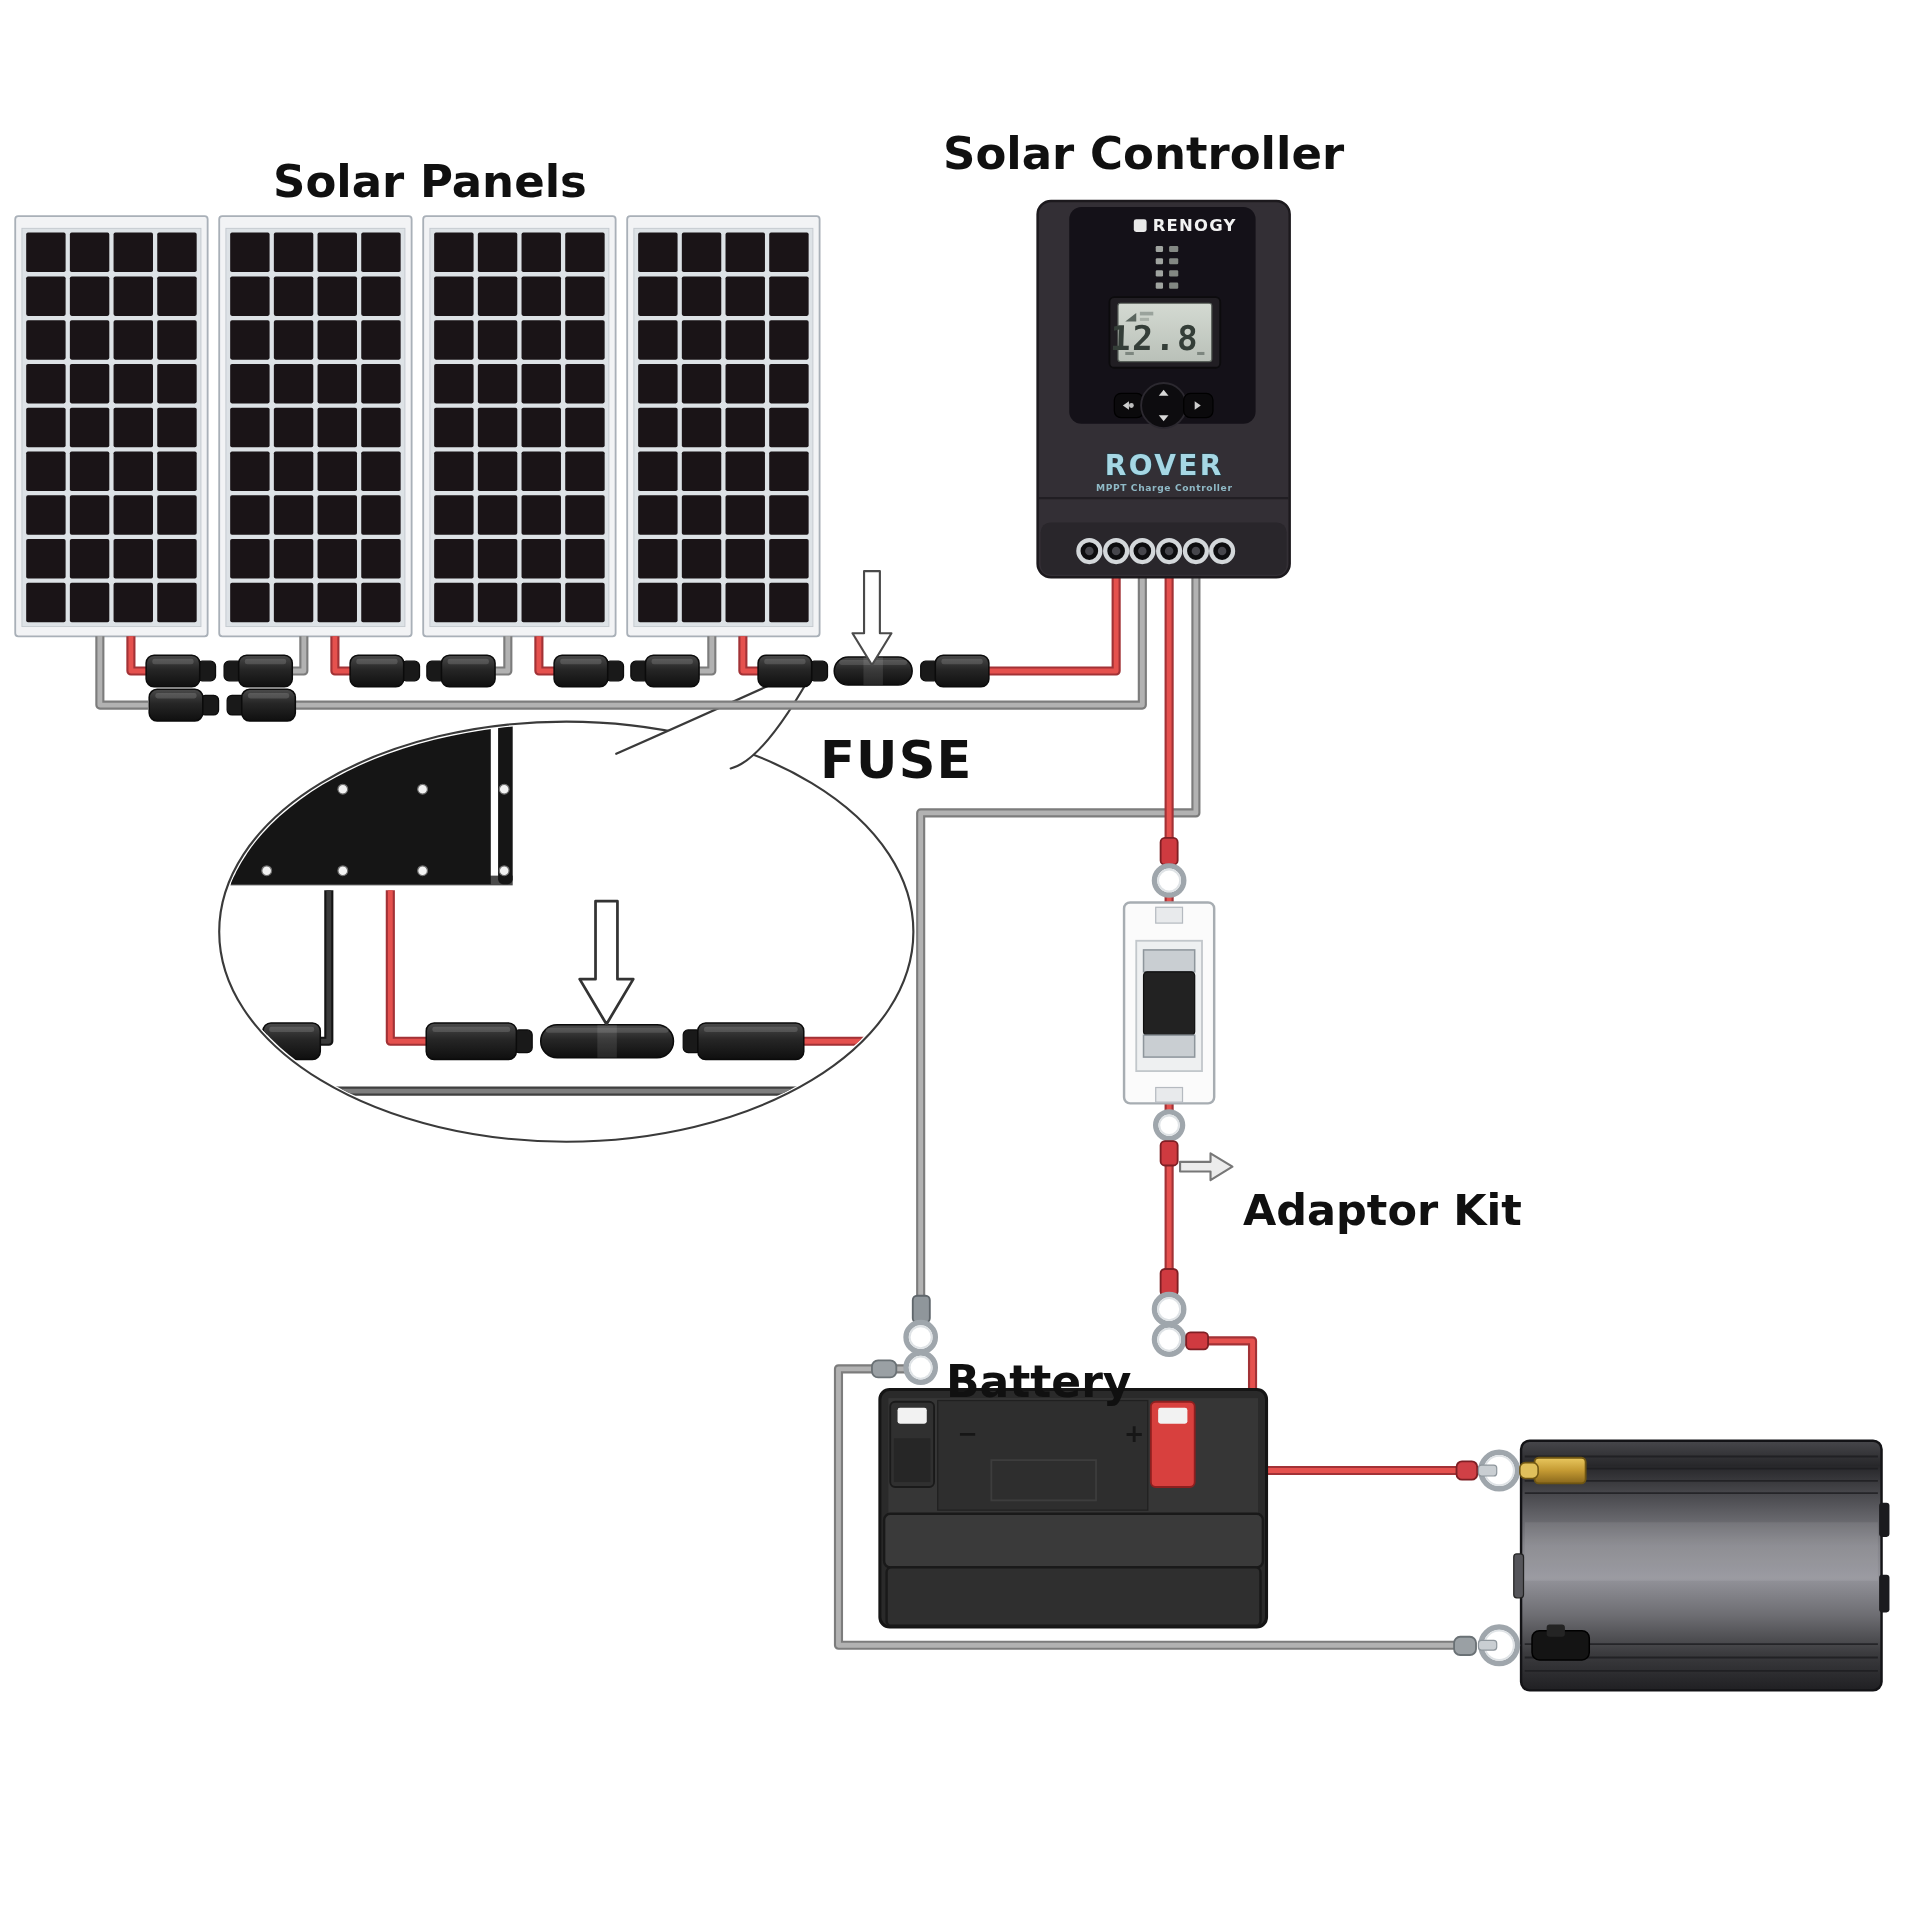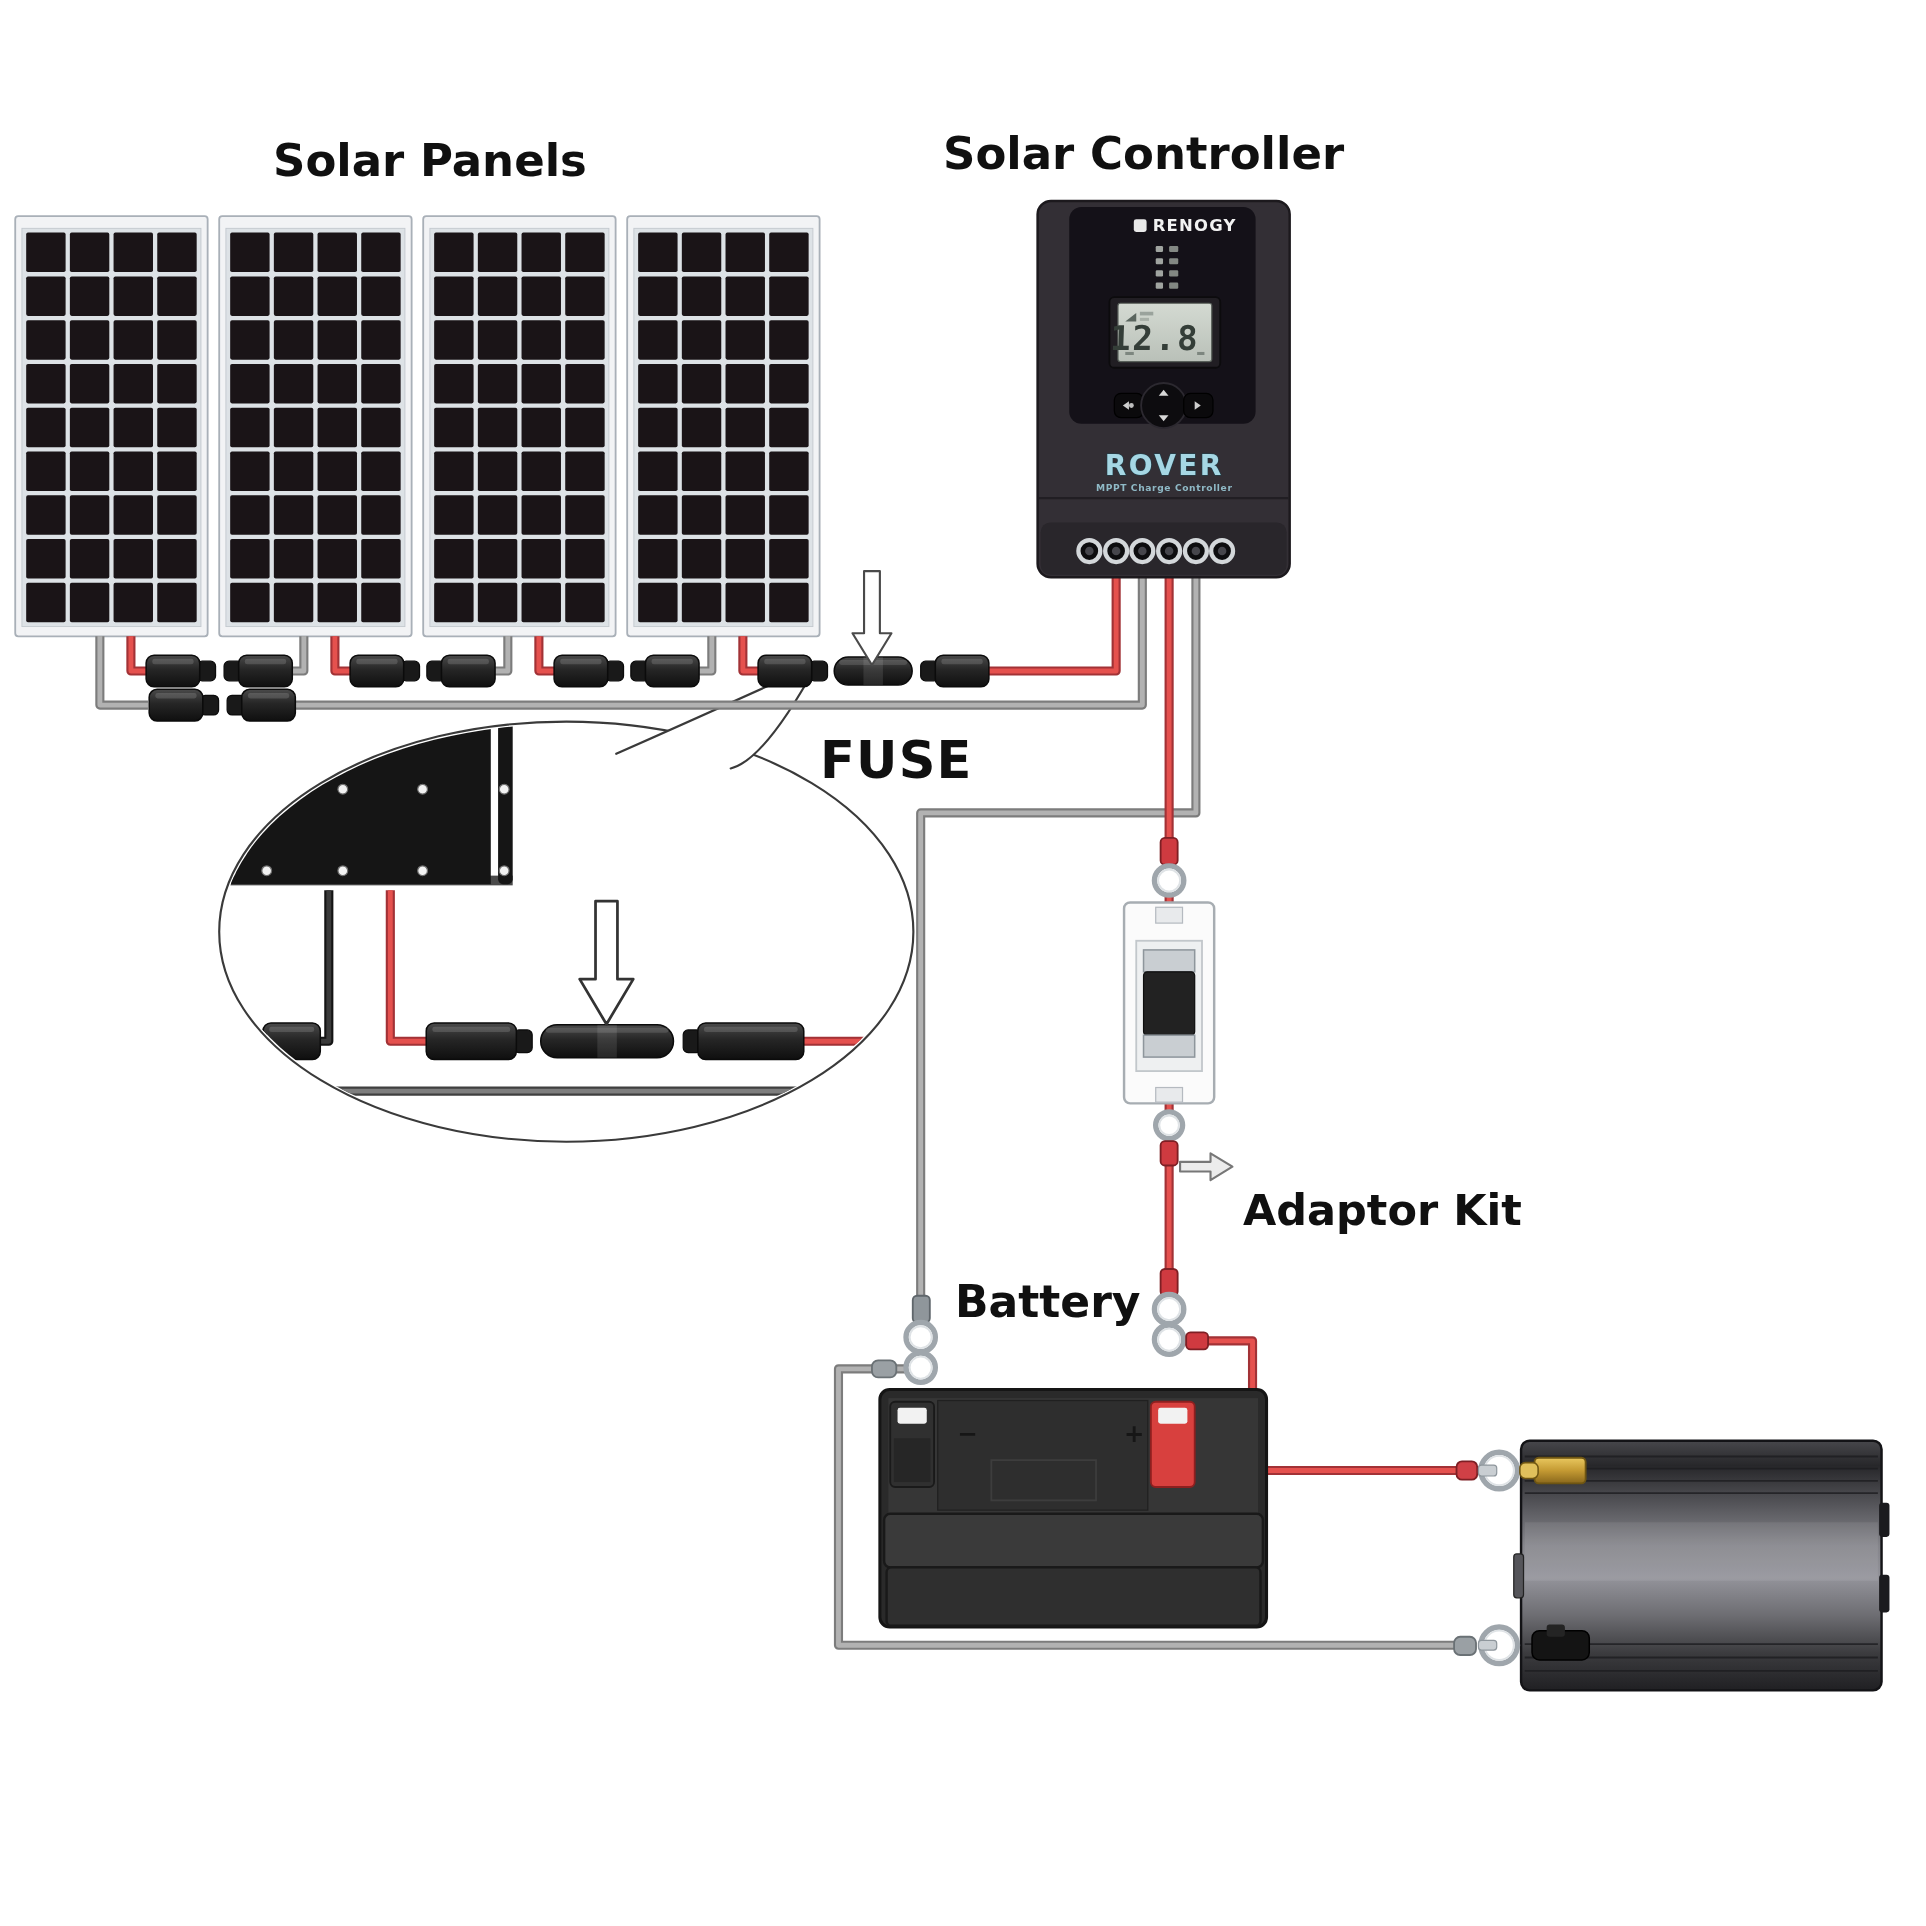--- a/index.html
+++ b/index.html
@@ -1,25 +1,25 @@
 <!DOCTYPE html>
 <html style="font-size:9.7px"><head>
 <meta charset="utf-8">
 <style>
   html,body{margin:0;padding:0;background:#fff;}
   .stage{position:relative;width:1926px;height:1926px;background:#ffffff;overflow:hidden;
          font-family:"DejaVu Sans","Liberation Sans",sans-serif;}
   svg{position:absolute;left:0;top:0;}
   .label{position:absolute;font-weight:bold;color:#101010;white-space:nowrap;
          font-family:"DejaVu Sans","Liberation Sans",sans-serif;}
-  #lbl-solar   {left:273px;  top:134px;  font-size:45px;}
+  #lbl-solar   {left:273px;  top:155px;  font-size:45px;}
   #lbl-cc      {left:943px; top:127px;  font-size:45px;}
   #lbl-fuse    {left:820px; top:731px; font-size:51px; letter-spacing:1.2px;text-align:right;}
   #lbl-adaptor {left:1243px; top:1141px; font-size:43px;margin-top:44px;}
-  #lbl-battery {left:946px; top:1276px; font-size:44px;margin-left:9px;}
+  #lbl-battery {left:946px; top:1356px; font-size:44px;}
   #lbl-inverter{left:1500px; top:1371px; font-size:45px;}
 </style>
 </head>
 <body>
 
 <div class="stage">
 
 <svg id="diagram" width="1926" height="1926" viewBox="0 0 3163 3163">
   <defs>
     <linearGradient id="connGrad" x1="0" y1="0" x2="0" y2="1">

